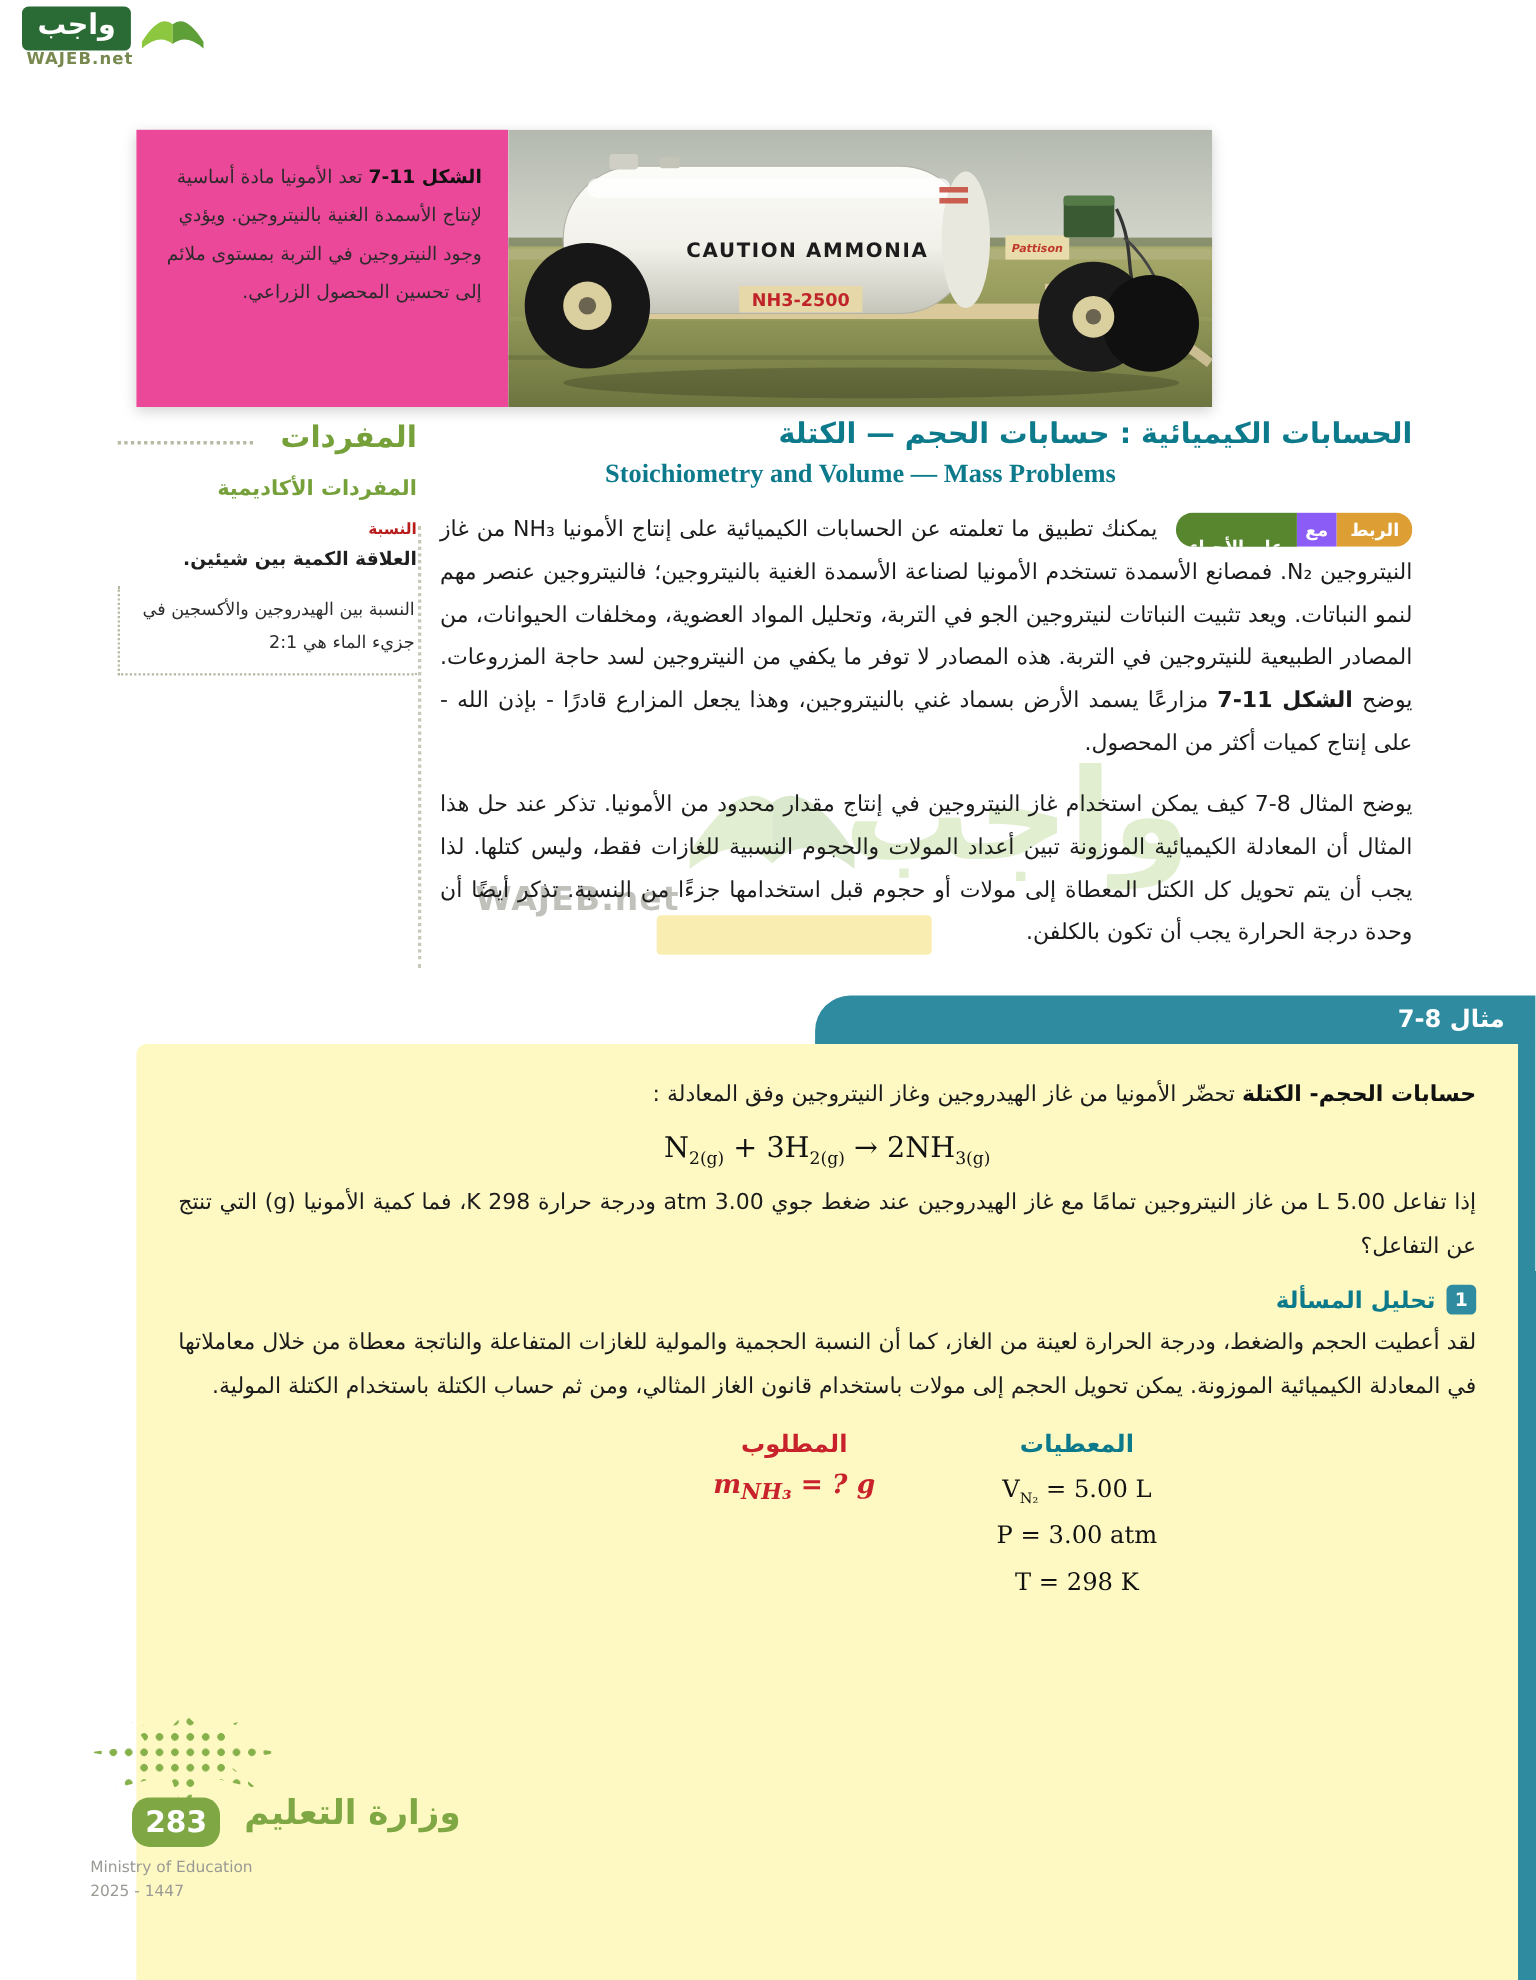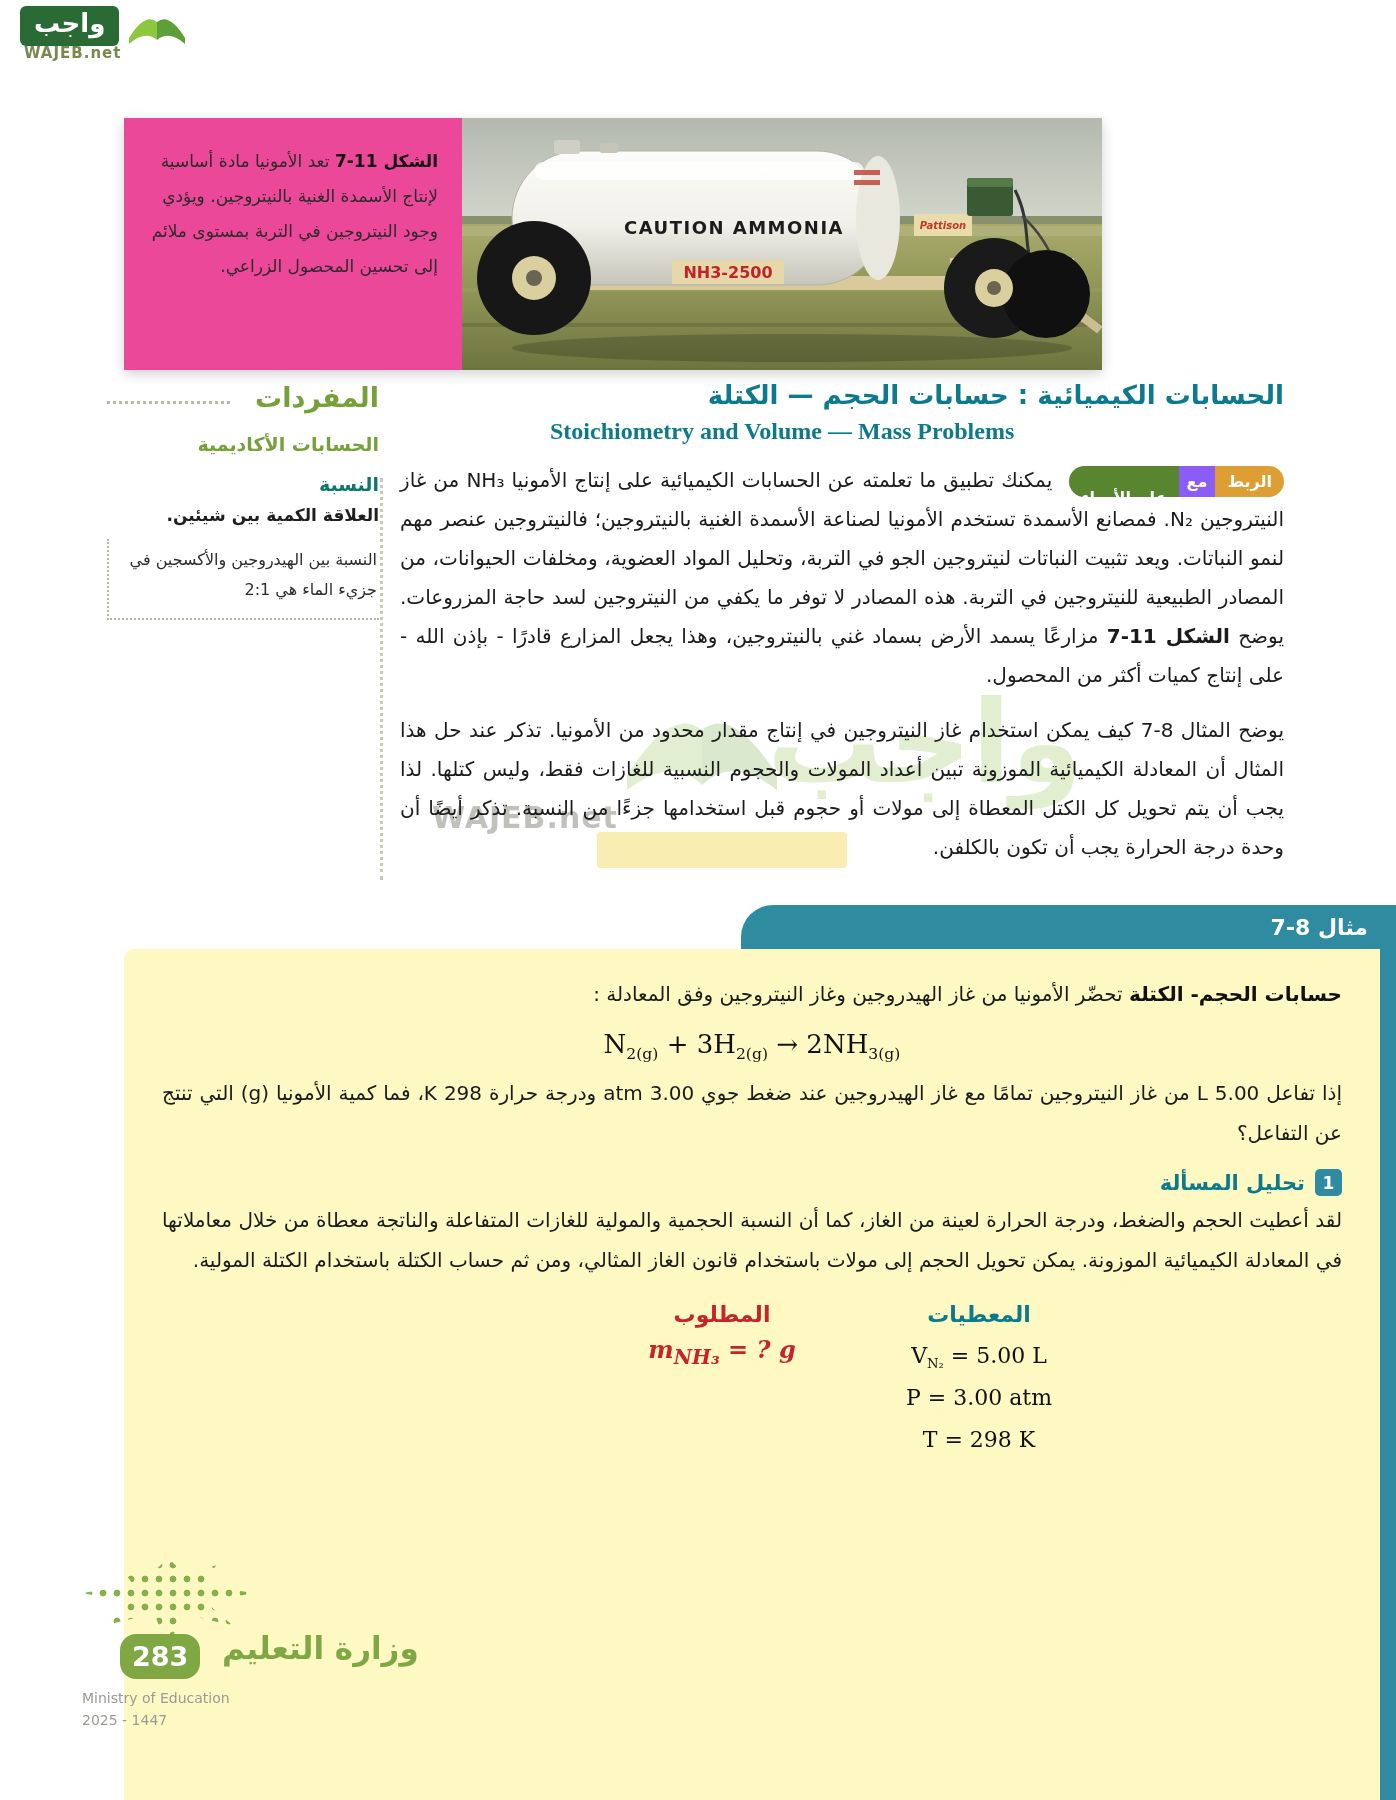--- a/index.html
+++ b/index.html
@@ -24,21 +24,21 @@
   .wm-brand{left:755px; top:675px; font-size:115px; font-weight:bold; color:#8fbf4d; opacity:0.26; direction:rtl;}
   .wm-site{left:420px; top:800px; font-size:30px; font-weight:bold; color:#8f8f86; opacity:0.55; letter-spacing:1px;}
   .wm-yellow{left:585px; top:832px; width:250px; height:36px; background:#f0d23c; opacity:0.40; border-radius:4px;}
   .wm-book{left:605px; top:690px; opacity:0.25;}
   
   .sidebar{position:absolute; top:382px; left:95px; width:272px; direction:rtl;}
   .vocab-title-row{display:flex; align-items:flex-end; gap:25px;}
   .vocab-title{color:#76a13a; font-weight:bold; font-size:27px;}
   .dot-leader{flex:1; border-bottom:3px dotted #b9b9a6; margin-bottom:9px;}
   .vocab-sub{color:#76a13a; font-weight:bold; font-size:19px; margin-top:20px;}
-  .vocab-term{font-weight:bold; font-size:19px; color:#0f766e; margin-top:18px;}
+  .vocab-term{font-weight:bold; font-size:14px; color:#b91c1c; margin-top:18px;}
   .vocab-def{font-weight:bold; font-size:17px; color:#1f1f1f; margin-top:10px;}
   .vocab-note-box{border-left:2px dotted #b5b5a0; border-bottom:2px dotted #b5b5a0;
     padding:6px 2px 12px 10px; margin-top:14px; font-size:16px; color:#2d2d2d; line-height:1.9;}
   .col-divider{position:absolute; left:368px; top:478px; height:402px; border-left:3px dotted #c9c9ba;}
   
   .main-col{position:absolute; top:380px; left:388px; width:884px; direction:rtl;}
   .h-ar{color:#0d7a8c; font-weight:bold; font-size:26px; text-align:right; margin:0;}
   .h-en{color:#0d7a8c; font-weight:bold; font-size:24px; margin:8px 0 0;
     font-family:"Liberation Serif","DejaVu Serif",serif; direction:ltr; text-align:left; padding-left:150px;}
   .para{font-size:20px; line-height:1.95; text-align:justify; margin:16px 0 0; color:#1b1b1b;}
@@ -172,21 +172,21 @@
     <path d="M160,85 Q115,15 85,40 L85,95 Q115,65 160,100 Z" fill="#6fa53e"></path>
   </svg>
   <div class="wm wm-brand">واجب</div>
   <div class="wm wm-site">WAJEB.net</div>
 
   <div class="sidebar">
     <div class="vocab-title-row">
       <span class="vocab-title">المفردات</span>
       <span class="dot-leader"></span>
     </div>
-    <div class="vocab-sub">الحسابات الأكاديمية</div>
+    <div class="vocab-sub">المفردات الأكاديمية</div>
     <div class="vocab-term">النسبة</div>
     <div class="vocab-def">العلاقة الكمية بين شيئين.</div>
     <div class="vocab-note-box">النسبة بين الهيدروجين والأكسجين في جزيء الماء هي 2:1</div>
   </div>
   <div class="col-divider"></div>
 
   <div class="main-col">
     <h1 class="h-ar">الحسابات الكيميائية : حسابات الحجم — الكتلة</h1>
     <h2 class="h-en">Stoichiometry and Volume — Mass Problems</h2>
     <p class="para">

